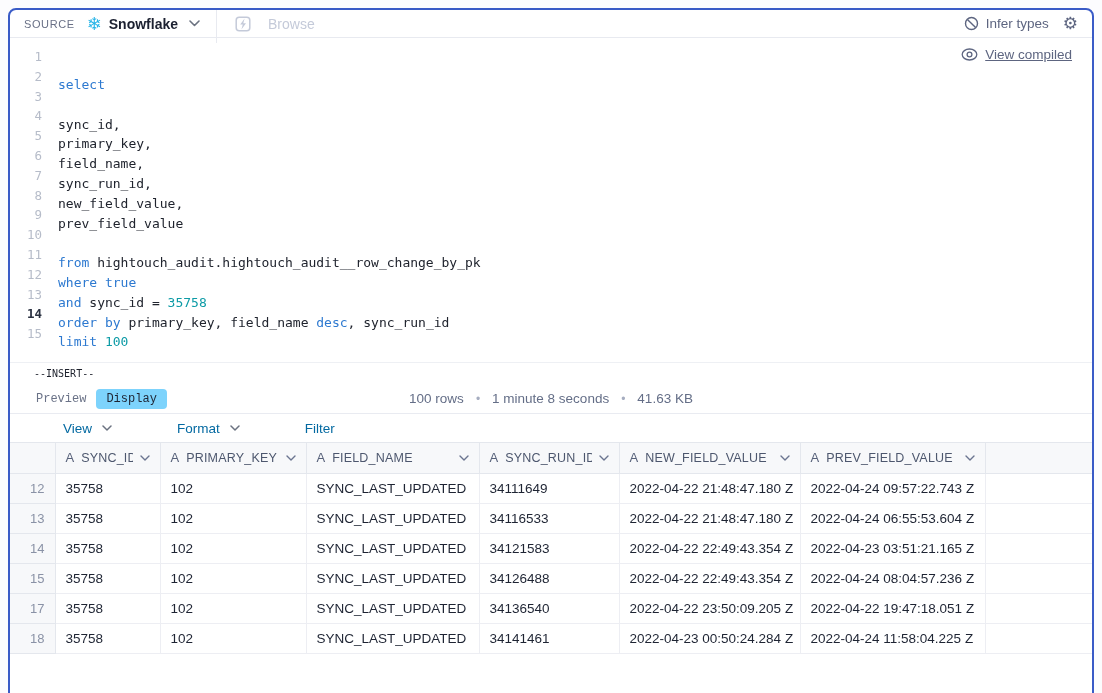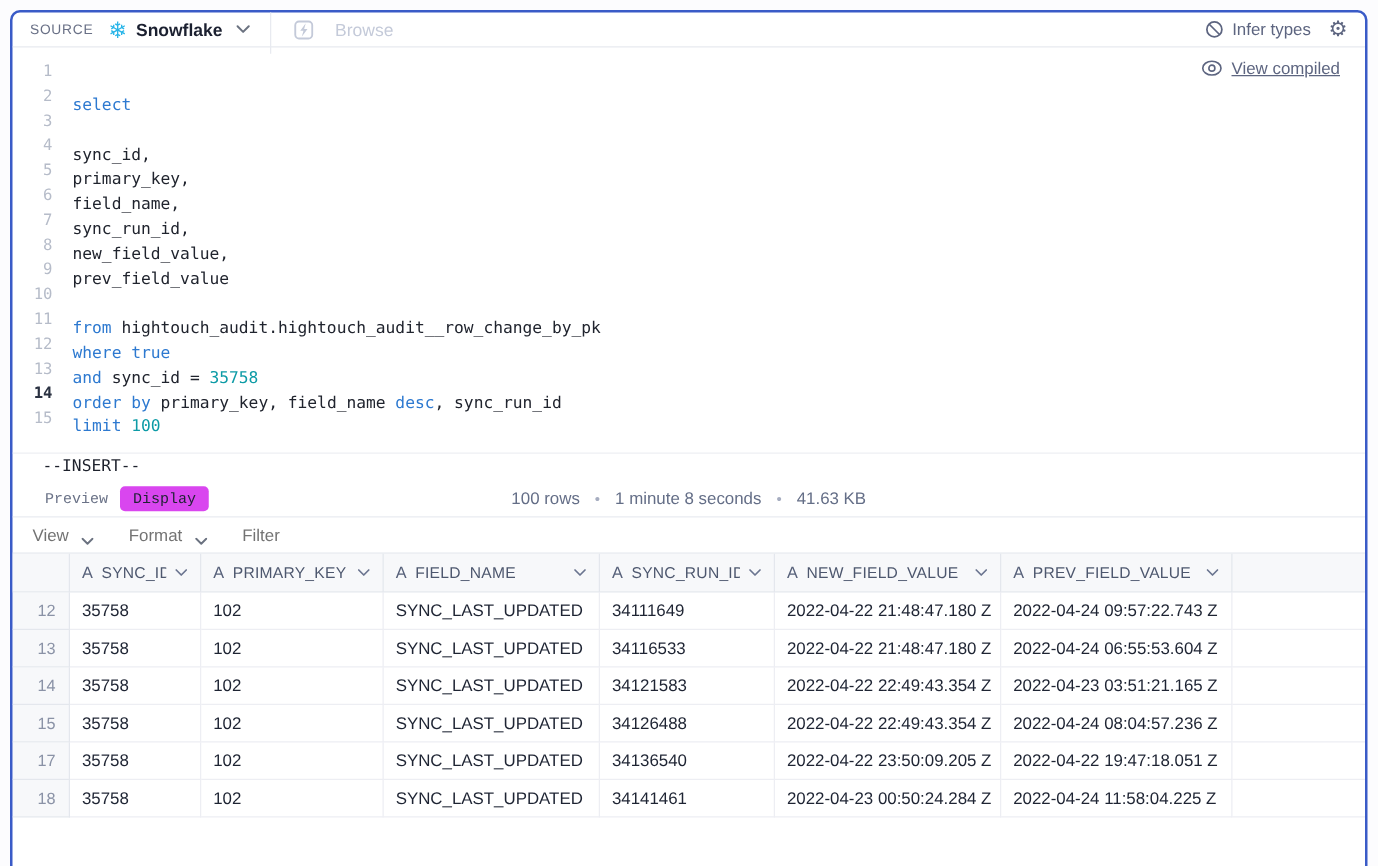--- a/index.html
+++ b/index.html
@@ -36,37 +36,37 @@
   .ltext { padding-left:16px; white-space:pre; color:#20242e;margin-top:28px; }
   .tok-kw  { color:#2d79d0; }
   .tok-num { color:#0d9ba6; }
   .view-compiled { position:absolute; top:9px; right:20px; display:flex; align-items:center; gap:7px;
                    background:none; border:none; cursor:pointer; color:#5d6580; font-size:13.5px;
                    font-family:"Liberation Sans", sans-serif;text-decoration:underline; }
 
   
   .mode-row { height:22px; display:flex; align-items:center; padding-left:24px;
               border-top:1px solid #eef0f4;
-              font-family:"DejaVu Sans Mono", monospace; font-size:13px; color:#1d212c; }
+              font-family:"DejaVu Sans Mono", monospace; font-size:10px; color:#1d212c; }
 
   
   .tabs-row { position:relative; height:30px; display:flex; align-items:center;
               padding:0 16px; border-bottom:1px solid #e9ebf1; }
   .tab { background:none; border:none; cursor:pointer; font-size:12px; color:#6a7287;
          padding:3px 10px; border-radius:4px; font-family:Liberation Mono, monospace; }
-  .tab.active { background:#d946ef; color:#1d2332; }
+  .tab.active { background:#7dd3fc; color:#1d2332; }
   .stats { position:absolute; left:50%; transform:translateX(-50%);
            display:flex; align-items:center; gap:12px; font-size:13.5px; color:#646e87; }
   .dot { color:#a6adc0; font-size:12px; }
 
   
   .toolbar-row { height:29px; display:flex; align-items:center; gap:28px; padding:0 16px;
                  border-bottom:1px solid #e4e7ed; }
-  .tb-item { display:flex; align-items:flex-end; gap:6px; background:none; border:none; cursor:pointer;
-             font-size:13.5px; color:#737373; font-family:"Liberation Sans", sans-serif; }
+  .tb-item { display:flex; align-items:center; gap:6px; background:none; border:none; cursor:pointer;
+             font-size:13.5px; color:#0369a1; font-family:"Liberation Sans", sans-serif;margin-left:37px; }
 
   
   table { width:100%; border-collapse:collapse; table-layout:fixed; }
   th { height:30px; background:#f7f8fa; border-right:1px solid #e4e7ed; border-bottom:1px solid #e4e7ed;
        padding:0 10px; font-weight:normal; }
   th .hwrap { display:flex; align-items:center; gap:7px; }
   .type-a { font-size:13px; font-weight:500; color:#57617a; }
   .hname { font-size:12.5px; color:#4d576e; letter-spacing:.2px; white-space:nowrap;
            overflow:hidden; flex:1; text-align:left; }
   .hchev { color:#6b7590; display:inline-flex; flex:none; }

